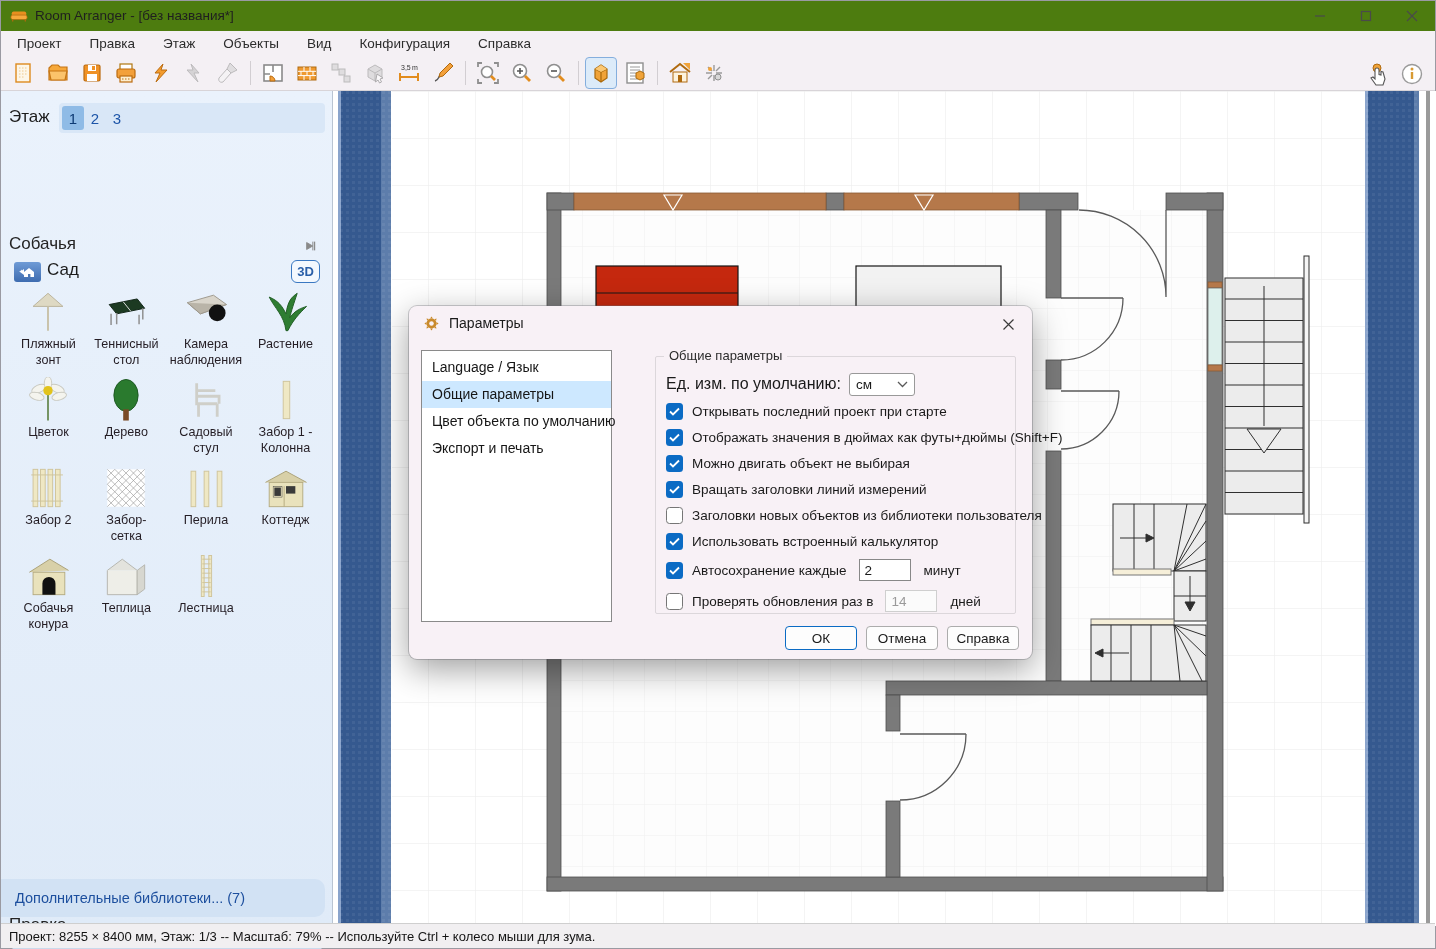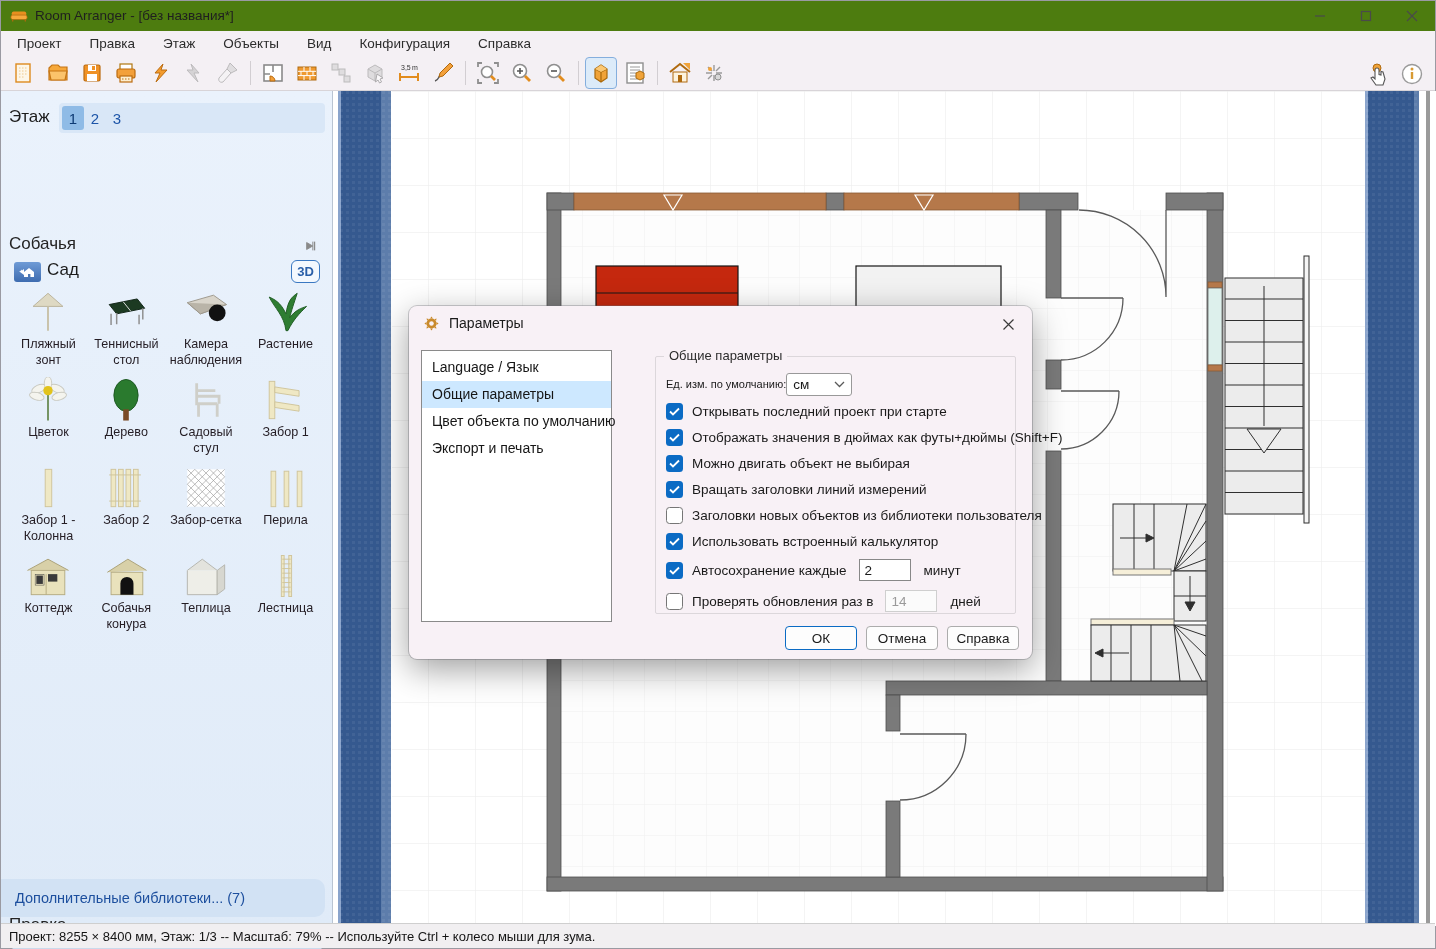--- a/index.html
+++ b/index.html
@@ -58,22 +58,22 @@
   .dlg-gear{position:absolute;left:14px;top:9px;width:17px;height:17px;}
   .dlg-title-text{position:absolute;left:40px;top:9px;font-size:14px;color:#1a1a1a;}
   .dlg-close{position:absolute;right:10px;top:6px;width:28px;height:24px;display:flex;align-items:center;justify-content:center;border-radius:4px;}
   .dlg-nav{position:absolute;left:12px;top:44px;width:191px;height:272px;background:#fff;border:1px solid #8a8a8a;box-sizing:border-box;padding-top:3px;}
   .nav-item{height:27px;line-height:27px;padding-left:10px;font-size:14px;color:#161616;white-space:nowrap;}
   .nav-item.sel{background:#cde8ff;}
   .groupbox{position:absolute;left:246px;top:50px;width:361px;height:258px;border:1px solid #dcd7db;border-radius:2px;box-sizing:border-box;}
   .gb-legend{position:absolute;left:8px;top:-9px;background:#f8f1f6;padding:0 5px;font-size:13px;color:#2c2c2c;}
   .gb-inner{position:absolute;left:10px;top:14px;right:6px;}
   .unit-row{display:flex;align-items:center;height:26px;margin-bottom:6px;}
-  .unit-label{font-size:11px;color:#1a1a1a;}
-  .combo{width:66px;height:23px;border:1px solid #999;border-radius:3px;background:#fff;display:flex;align-items:center;padding:0 6px;box-sizing:border-box;}
+  .unit-label{font-size:16px;color:#1a1a1a;}
+  .combo{margin-left:8px;width:66px;height:23px;border:1px solid #999;border-radius:3px;background:#fff;display:flex;align-items:center;padding:0 6px;box-sizing:border-box;}
   .combo .val{font-size:13.5px;color:#1a1a1a;flex:1;}
   .opt-row{display:flex;align-items:center;min-height:17px;margin-bottom:9px;}
   .cb{width:17px;height:17px;border-radius:3.5px;box-sizing:border-box;margin-right:9px;flex:none;display:flex;align-items:center;justify-content:center;}
   .cb.on{background:#0b6bc4;}
   .cb.off{background:#fff;border:1px solid #767676;}
   .opt-label{font-size:13.5px;color:#1a1a1a;white-space:nowrap;}
   .opt-input{margin-left:12px;width:52px;height:22px;border:1px solid #888;background:#fff;font-size:13.5px;color:#1a1a1a;padding:0 5px;box-sizing:border-box;font-family:inherit;}
   .opt-input.gray{border-color:#cfcfcf;color:#9a9a9a;background:#fbfbfb;}
   .opt-suffix{margin-left:13px;font-size:13.5px;color:#1a1a1a;}
   .dlg-buttons{position:absolute;right:13px;top:320px;display:flex;gap:9px;}
@@ -532,26 +532,20 @@
             <svg>
               <use href="#lib-tree"></use>
             </svg>
             <div class="lib-label">Дерево</div>
           </div>
           <div class="lib-cell">
             <svg>
               <use href="#lib-chair"></use>
             </svg>
             <div class="lib-label">Садовый стул</div>
-          </div>
-          <div class="lib-cell">
-            <svg>
-              <use href="#lib-fence1"></use>
-            </svg>
-            <div class="lib-label">Забор 1</div>
           </div>
           <div class="lib-cell">
             <svg>
               <use href="#lib-column"></use>
             </svg>
             <div class="lib-label">Забор 1 - Колонна</div>
           </div>
           <div class="lib-cell">
             <svg>
               <use href="#lib-fence2"></use>

